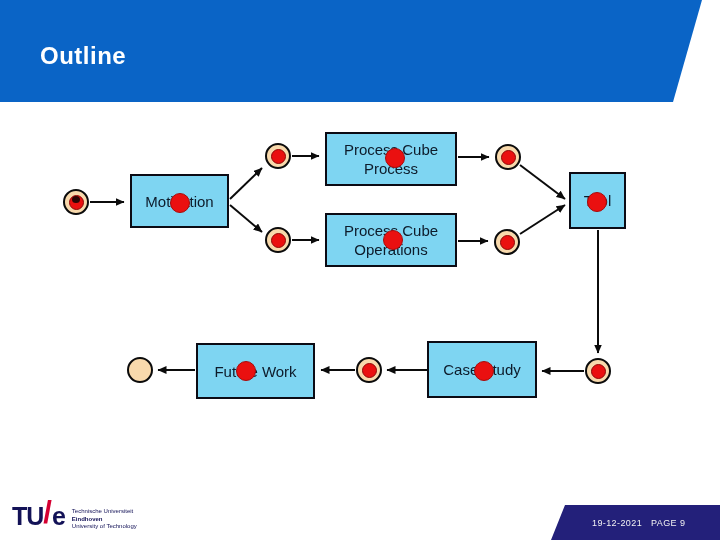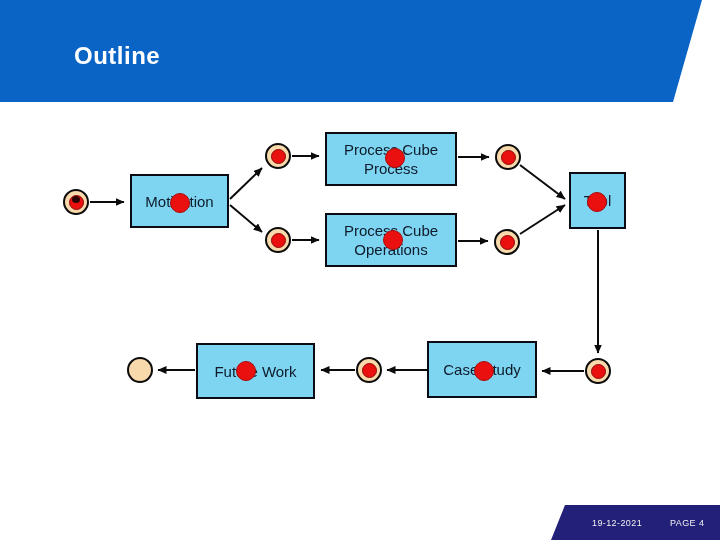--- a/index.html
+++ b/index.html
@@ -16,21 +16,20 @@
     position: absolute; left: 0; top: 0;
     width: 720px; height: 102px;
     background: #0a64c6;
     clip-path: polygon(0 0, 702px 0, 673px 102px, 0 102px);
     z-index: 6;
   }
   .title {
     position: absolute; left: 40px; top: 42px;
     color: #ffffff; font-size: 24px; font-weight: bold;
     letter-spacing: 0.5px;
-    margin-left: 34px;
   }
   
   .net-lines { position: absolute; left: 0; top: 0; z-index: 1; }
   .edge { stroke: #0b0b0b; stroke-width: 2; }
   .box {
     position: absolute; z-index: 2;
     background: #7ed5f2;
     border: 2px solid #0b0b14;
     display: flex; flex-direction: column;
     align-items: center; justify-content: center;
@@ -59,21 +58,21 @@
     background: #ea1010; border: 1px solid #a80a0a;
   }
   
   .footer-banner {
     position: absolute; left: 540px; top: 505px;
     width: 180px; height: 35px;
     background: #23207a;
     clip-path: polygon(25px 0, 180px 0, 180px 35px, 11px 35px);
     z-index: 6;
     display: flex; align-items: center;
-    padding-left: 52px; gap: 28px;
+    padding-left: 52px; gap: 9px;
     color: #f2f2f2; font-size: 9px; letter-spacing: 0.4px;
   }
   
   .logo {
     position: absolute; left: 12px; top: 501px; z-index: 6;
     display: flex; align-items: flex-start;
   }
   .logo-tu, .logo-e {
     color: #131257; font-size: 25px; font-weight: bold;
     letter-spacing: -1px; line-height: 30px;
@@ -165,17 +164,27 @@
 
   <div class="red-dot" style="left:170px;top:193px"></div>
   <div class="red-dot" style="left:385px;top:148px"></div>
   <div class="red-dot" style="left:383px;top:230px"></div>
   <div class="red-dot" style="left:587px;top:192px"></div>
   <div class="red-dot" style="left:236px;top:361px"></div>
   <div class="red-dot" style="left:474px;top:361px"></div>
 
   <div class="footer-banner">
     <span>19-12-2021</span>
-    <span>PAGE 4</span>
+    <span>PAGE 9</span>
   </div>
 
+  <div class="logo">
+    <span class="logo-tu">TU</span>
+    <span class="logo-slash">/</span>
+    <span class="logo-e">e</span>
+    <div class="logo-text">
+      <div>Technische Universiteit</div>
+      <div class="bold">Eindhoven</div>
+      <div>University of Technology</div>
+    </div>
+  </div>
 
 </div>
 
 </body></html>

